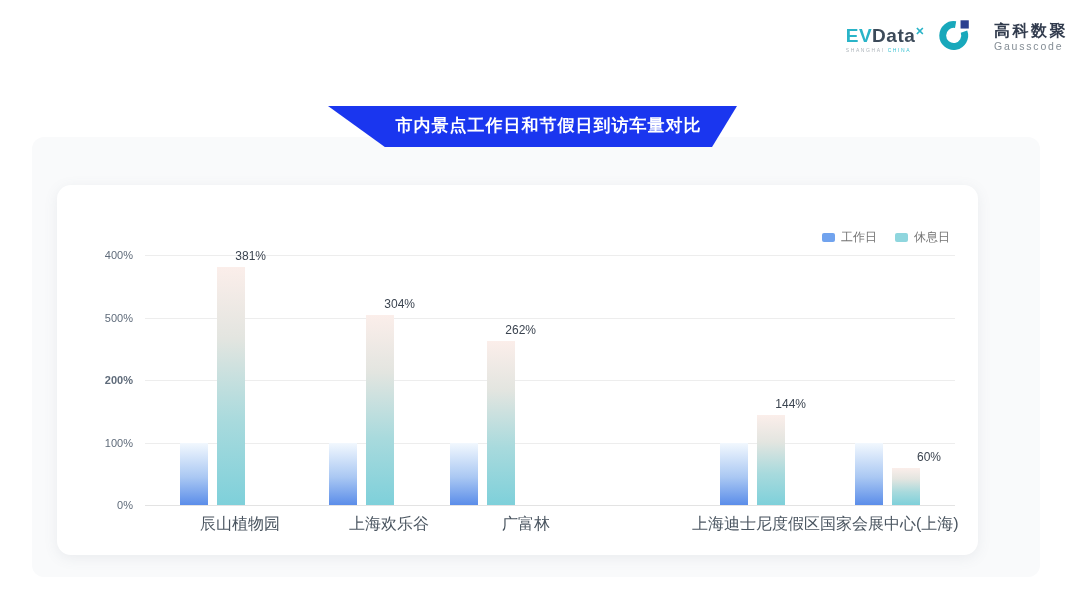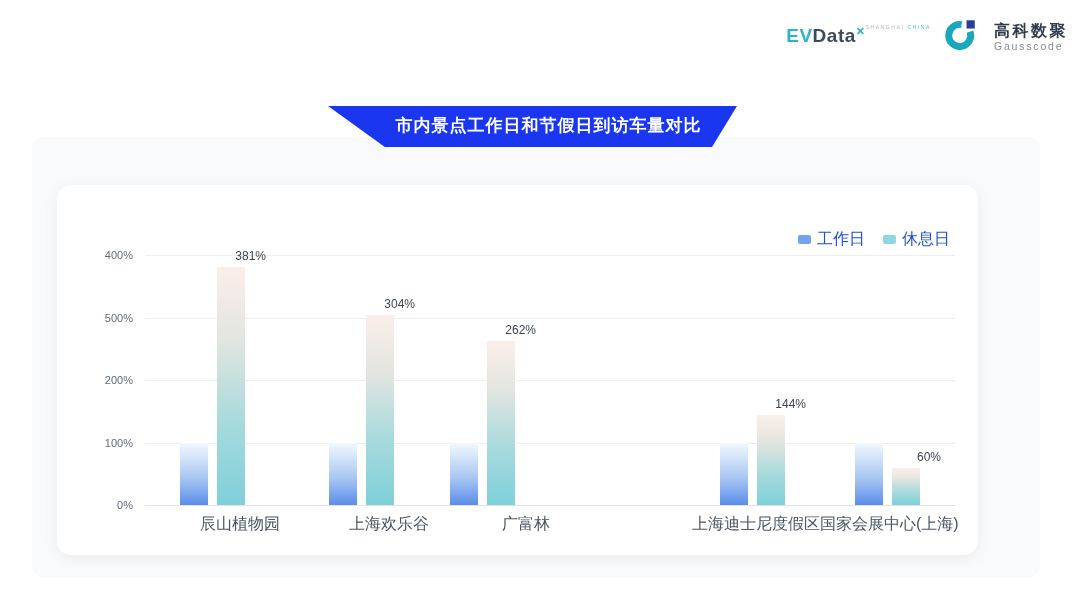--- a/index.html
+++ b/index.html
@@ -2,28 +2,28 @@
 <html><head>
 <meta charset="utf-8">
 <style>
   * { margin:0; padding:0; box-sizing:border-box; }
   html,body { width:1080px; height:608px; background:#ffffff; overflow:hidden;
               font-family:"Liberation Sans", sans-serif; }
   .stage { position:relative; width:1080px; height:608px; background:#ffffff; }
 
   
   .logos { position:absolute; top:18px; right:12px; display:flex; align-items:flex-start; gap:14px; }
-  .evdata { display:flex; align-items:flex-start; padding-top:4px; }
+  .evdata { display:flex; flex-direction:column; align-items:flex-start; padding-top:4px; }
   .evdata-word { font-size:19px; font-weight:bold; letter-spacing:0.5px; line-height:18px; }
   .evdata-ev { color:#29b4c8; }
   .evdata-data { color:#3c4a59; }
   .evdata-sup { color:#29b4c8; font-size:11px; vertical-align:super; font-weight:bold; }
   .evdata-sub { font-size:5px; letter-spacing:1.6px; margin-top:2px; }
   .evdata-sub .l { color:#aeb5bb; } .evdata-sub .r { color:#3cc3d3; }
-  .gauss { display:flex; align-items:center; gap:16px; }
+  .gauss { display:flex; align-items:center; gap:22px; }
   .gauss-text { display:flex; flex-direction:column; }
   .gauss-cn { font-size:16px; font-weight:bold; color:#313b4d; letter-spacing:2.5px; line-height:18px; }
   .gauss-en { font-size:10.5px; color:#848d95; letter-spacing:1.8px; line-height:12px; }
 
   
   .banner { position:absolute; left:328px; top:106px; width:409px; height:41px; z-index:5;
             background:#1a36ef;
             clip-path:polygon(0 0, 100% 0, 93.9% 100%, 13.9% 100%);
             display:flex; align-items:center; justify-content:center;
             padding-left:57px; padding-right:25px; }
@@ -34,21 +34,21 @@
            background:#f9fafb; border-radius:12px; }
   .card  { position:absolute; left:25px; top:48px; width:921px; height:370px;
            background:#ffffff; border-radius:14px;
            box-shadow:0 3px 14px rgba(100,110,130,0.10); }
 
   
   .chart { position:absolute; inset:0; }
   .legend { position:absolute; top:44px; right:28px; display:flex; gap:18px; }
   .legend-item { display:flex; align-items:center; gap:6px; cursor:pointer; }
   .legend-marker { width:13px; height:9px; border-radius:2px; }
-  .legend-label { font-size:16px; color:#1d4ed8; }
+  .legend-label { font-size:12px; color:#737373; }
 
   .plot { position:absolute; left:88px; top:70px; width:810px; height:250px; }
   .gridline { position:absolute; left:0; width:100%; height:1px; background:#ededed; }
   .gridline.zero { background:#e3e3e3; }
   .ytick { position:absolute; left:-72px; width:60px; text-align:right;
            font-size:11px; color:#5f6b7a; }
   .bar-group { position:absolute; top:0; height:100%; }
   .bar { position:absolute; bottom:0; width:28px; }
   .bar-work { background:linear-gradient(180deg, #f2f8fe 0%, #aac8f3 55%, #5b8de9 100%); }
   .bar-rest { background:linear-gradient(180deg, #fbeeea 0%, #e3e5e0 30%, #a8dadd 65%, #7ed0da 100%); }
@@ -97,21 +97,21 @@
               <span class="legend-marker" style="background: rgb(143, 214, 222);"></span>
               <span class="legend-label">休息日</span>
             </div>
           </div>
         <div class="plot" id="plot">
             <div class="gridline zero" style="top: 250px;"></div>
             <div class="ytick" style="top: 244px;">0%</div>
             <div class="gridline" style="top: 187.5px;"></div>
             <div class="ytick" style="top: 181.5px;">100%</div>
             <div class="gridline" style="top: 125px;"></div>
-            <div class="ytick" style="top: 119px;">200%</div>
+            <div class="ytick" style="top: 119px; font-weight: bold;">200%</div>
             <div class="gridline" style="top: 62.5px;"></div>
             <div class="ytick" style="top: 56.5px;">500%</div>
             <div class="gridline" style="top: 0px;"></div>
             <div class="ytick" style="top: -6px;">400%</div>
             <div class="bar-group" style="left: 0px; width: 135px;">
               <div class="bar bar-work" style="left: 35px; height: 62.5px;"></div>
               <div class="bar bar-rest" style="left: 72px; height: 238.125px;"></div>
               <div class="bar-value" style="left: 51px; bottom: 242.125px;">381%</div>
               <div class="xlabel">辰山植物园</div>
             </div>

